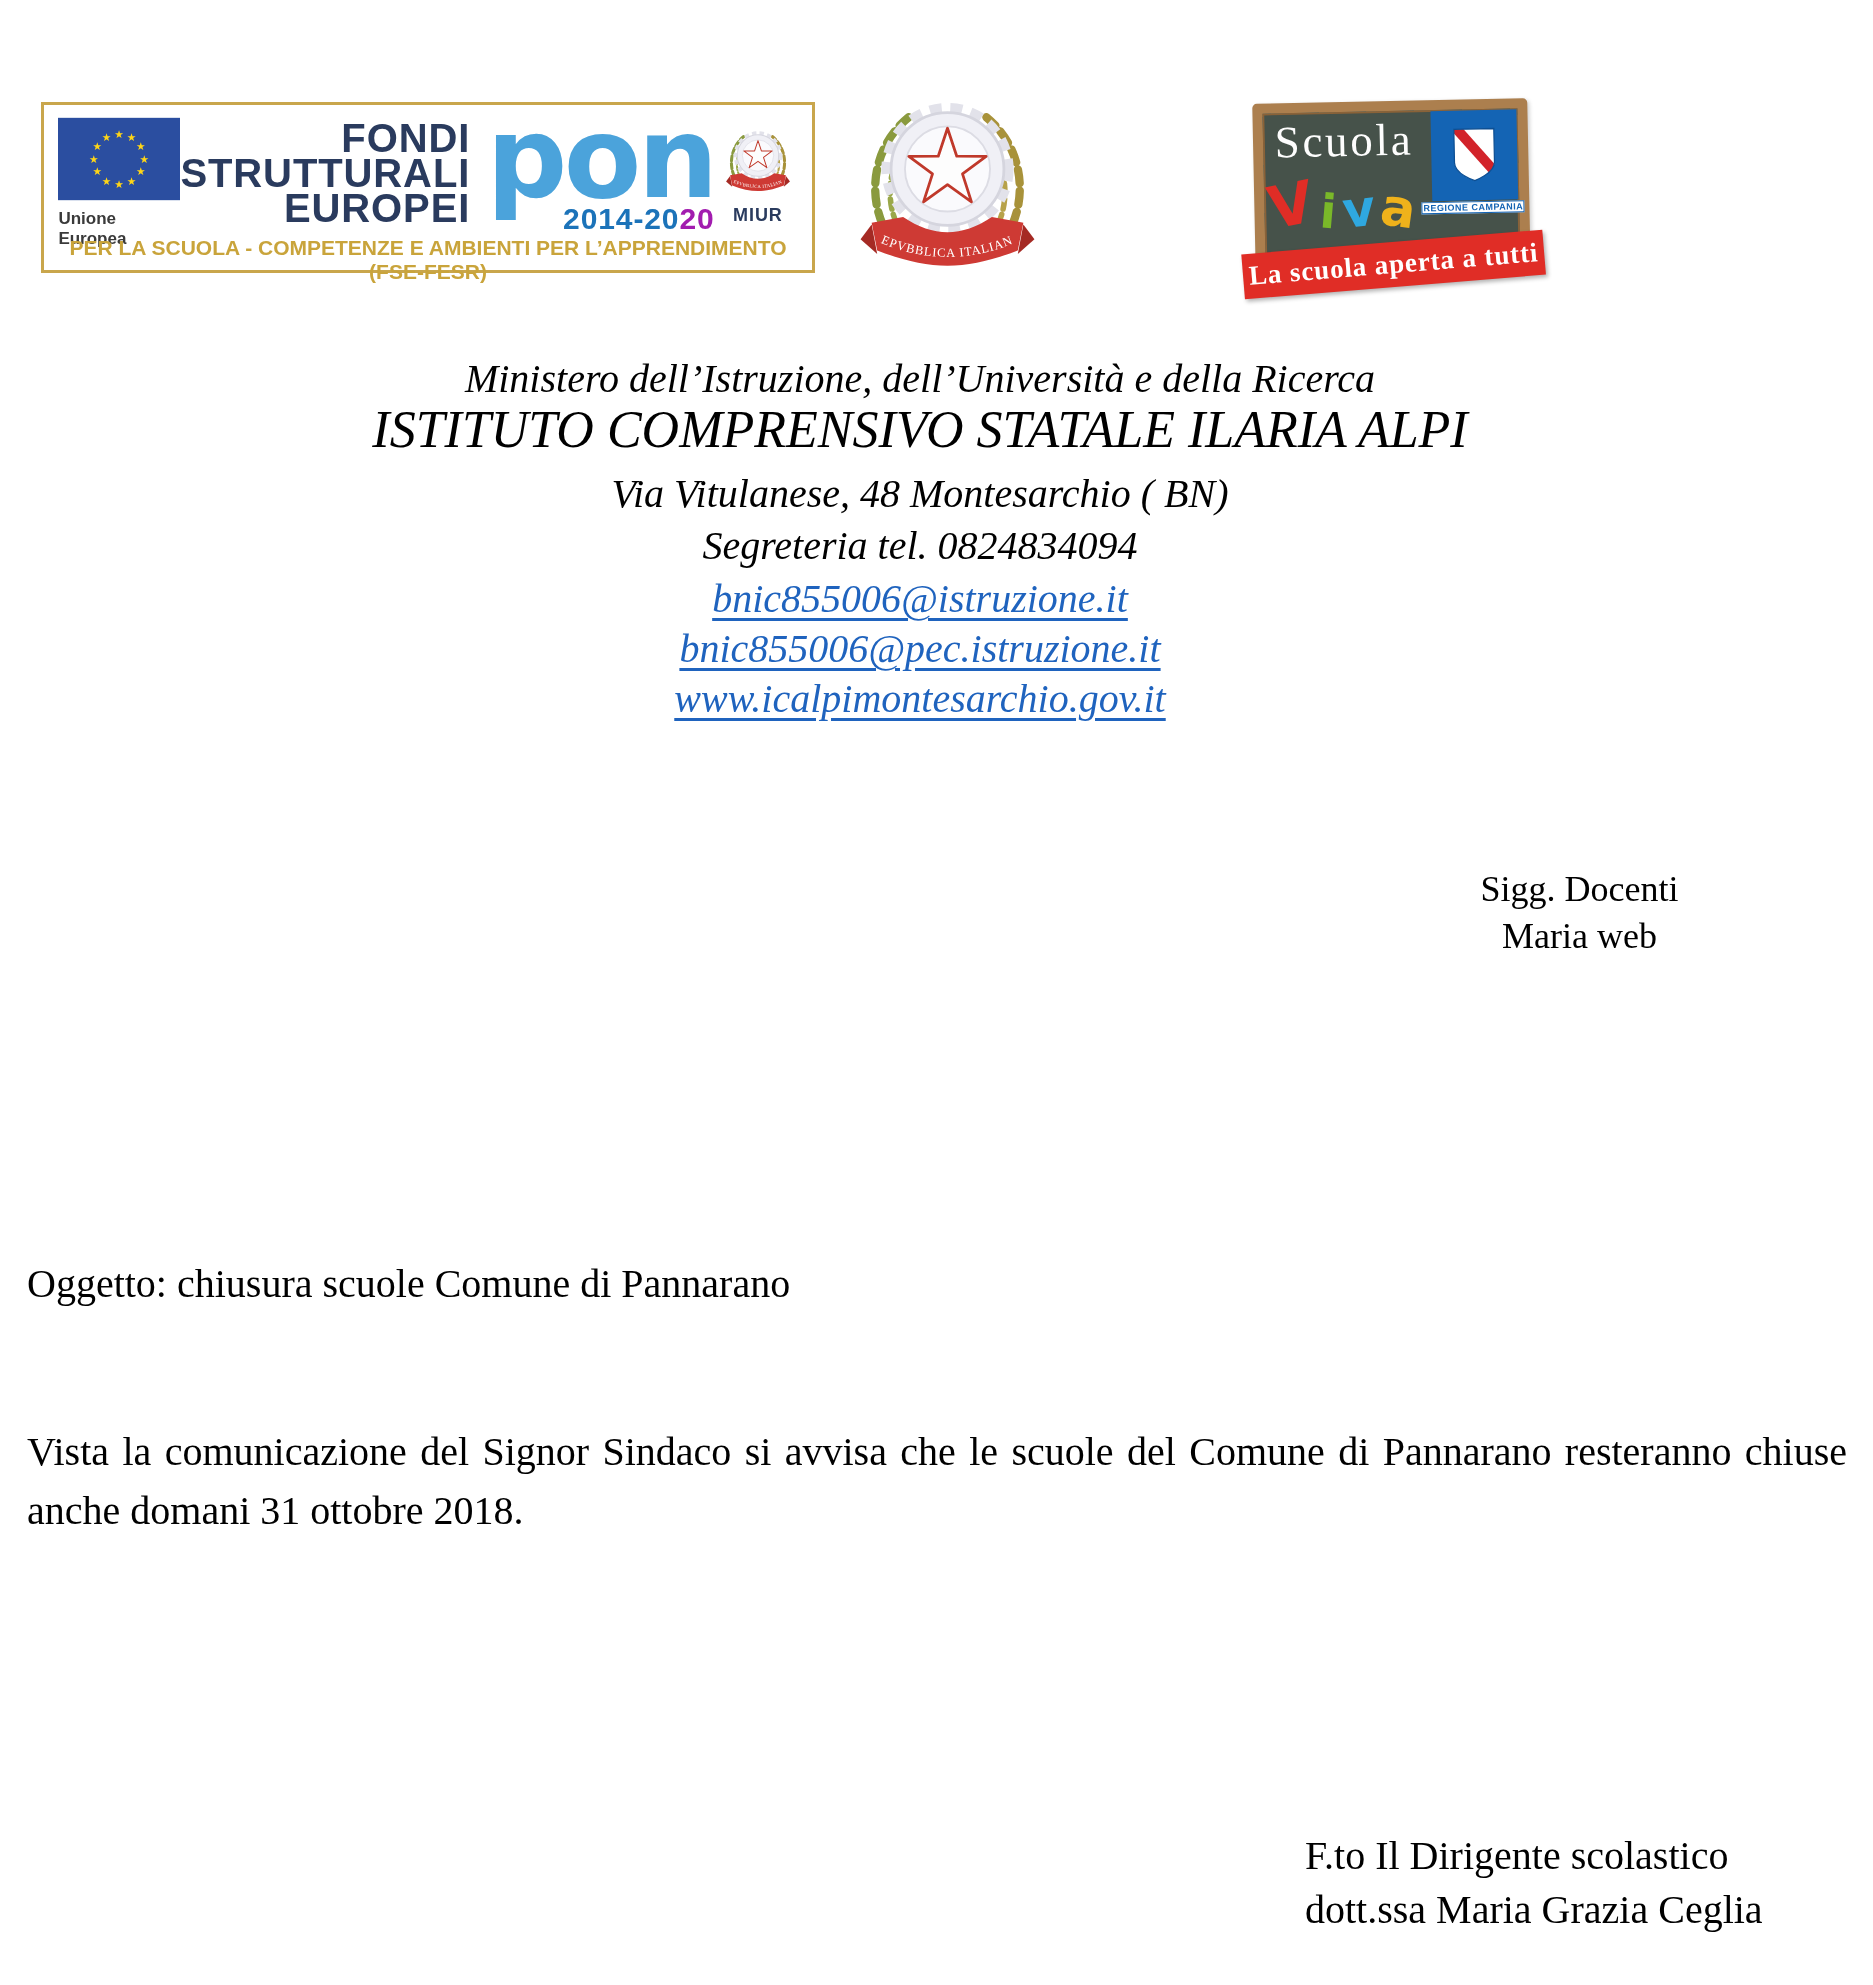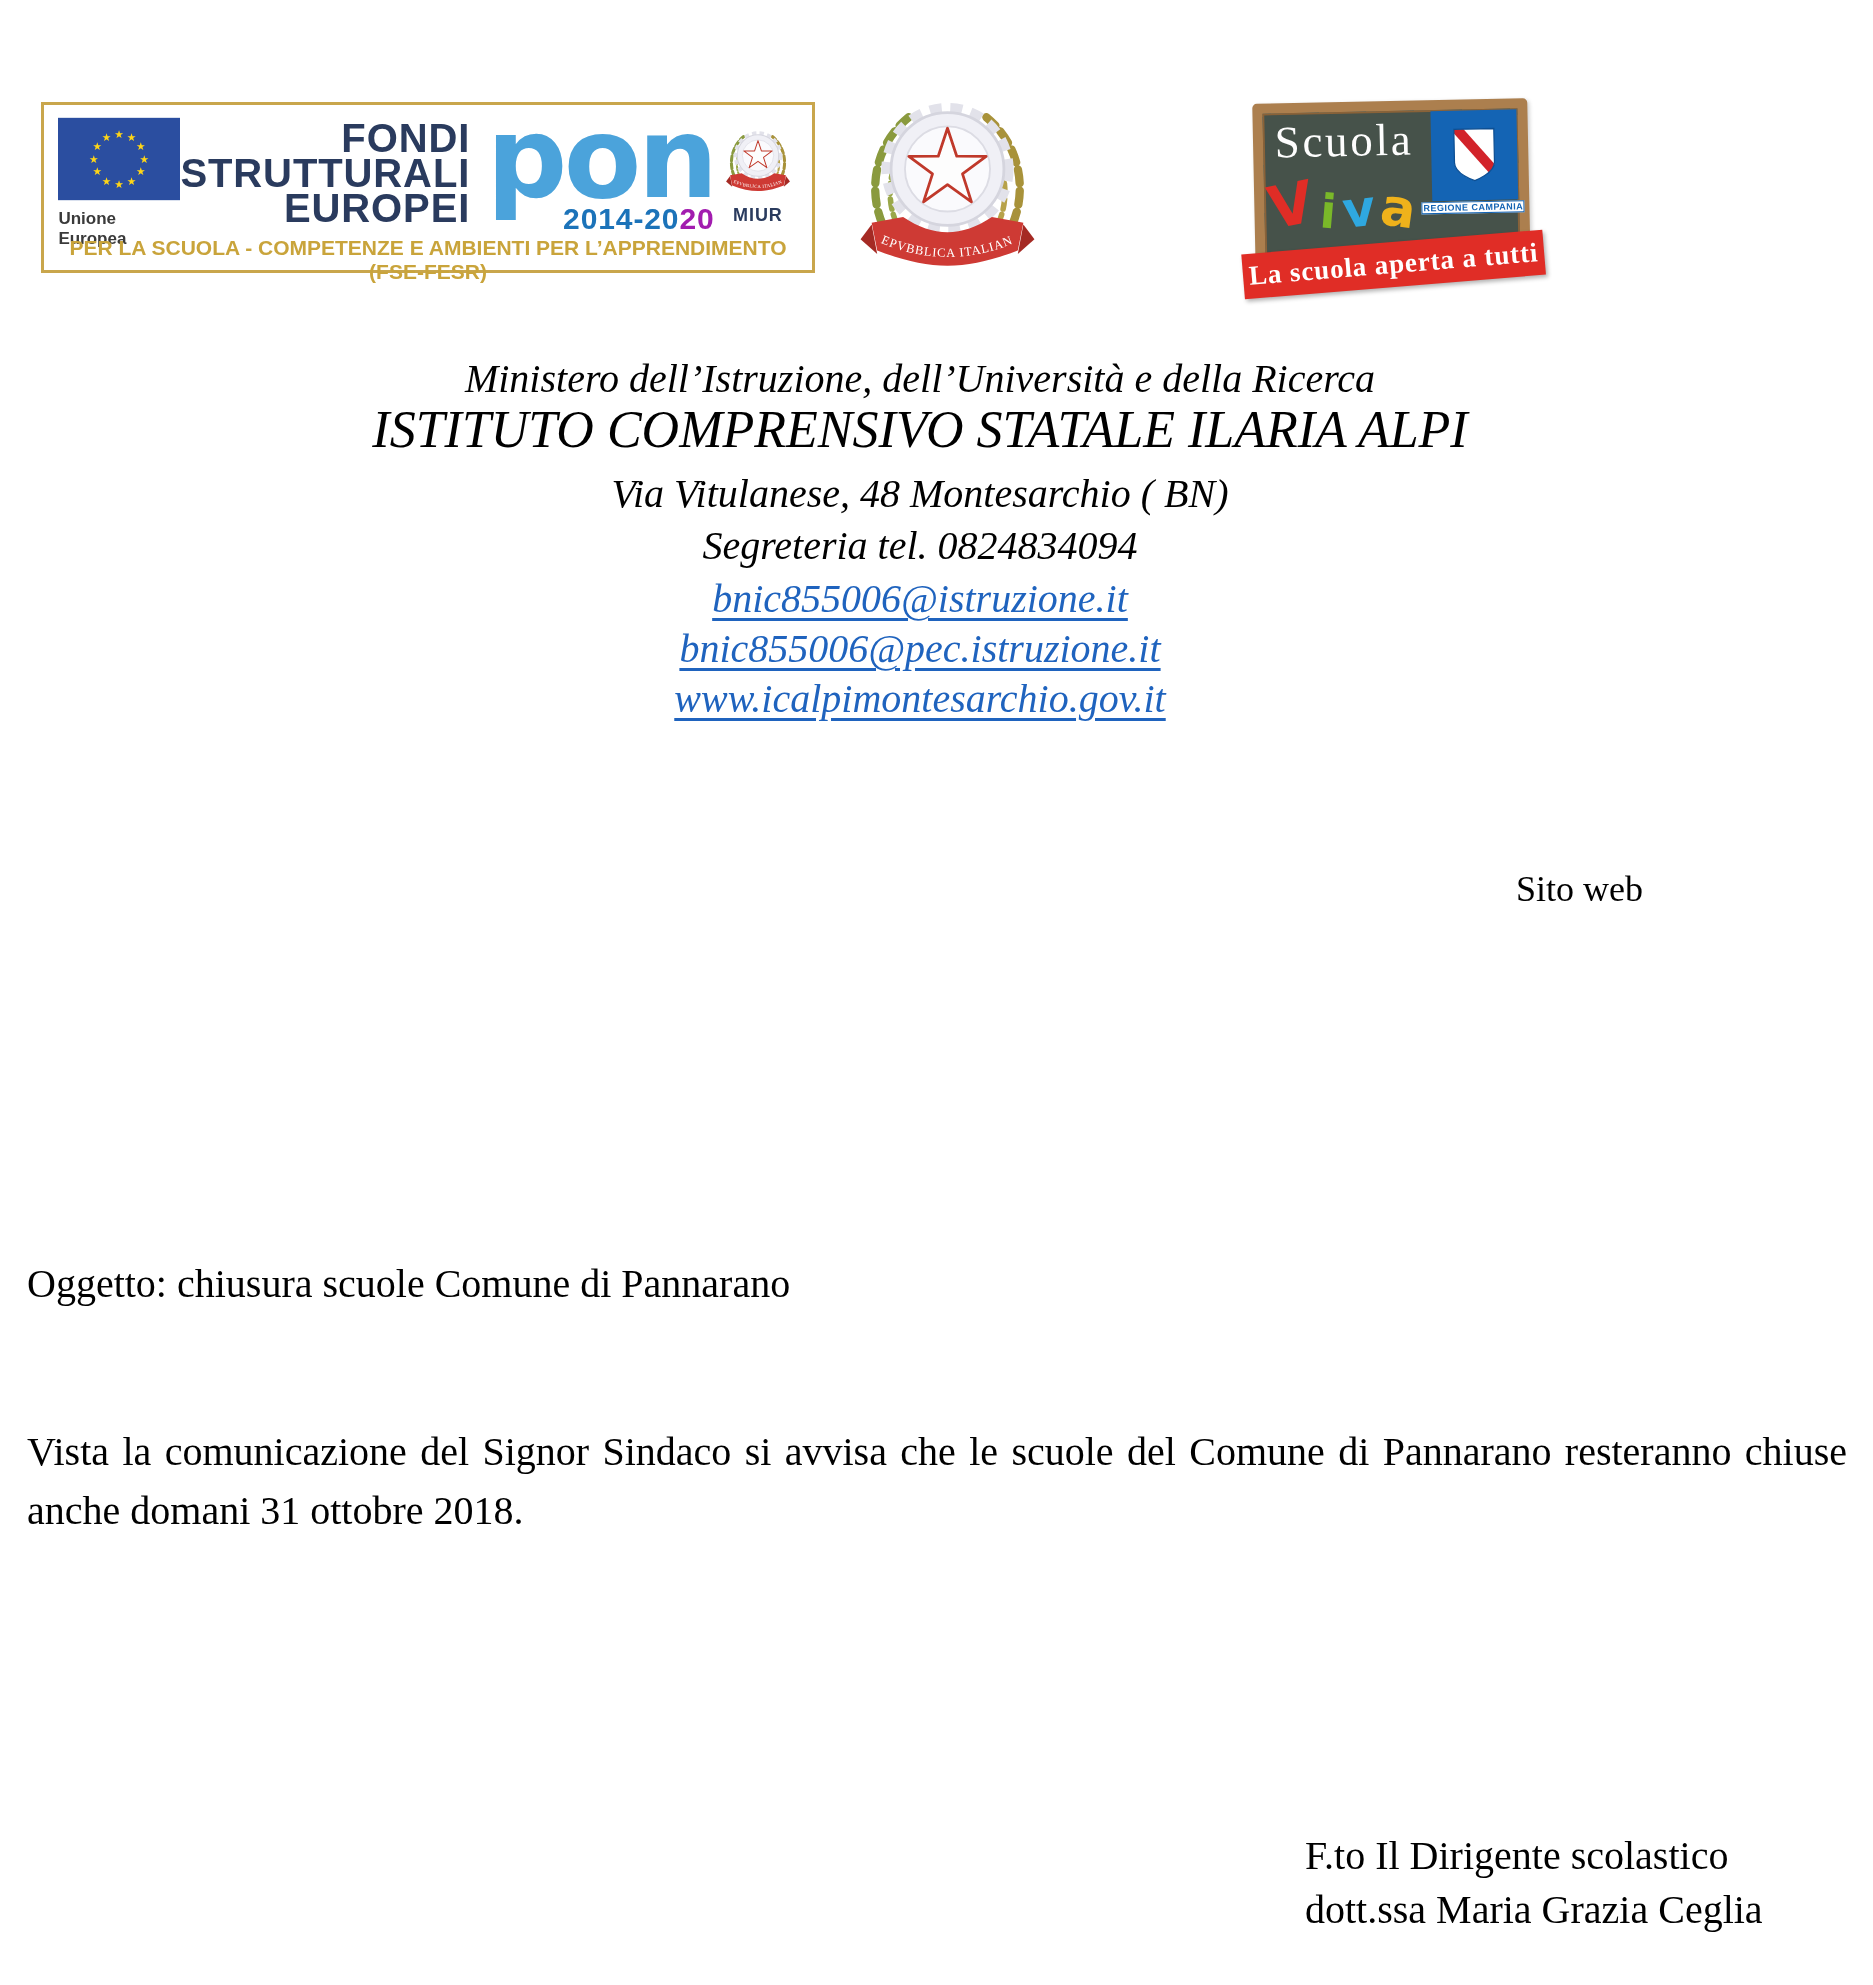--- a/index.html
+++ b/index.html
@@ -212,21 +212,22 @@
     <div class="h-address">Via Vitulanese, 48 Montesarchio ( BN)</div>
     <div class="h-phone">Segreteria tel. 0824834094</div>
     <div class="h-links">
       <span class="linkrow"><a>bnic855006@istruzione.it</a></span>
       <span class="linkrow"><a>bnic855006@pec.istruzione.it</a></span>
       <span class="linkrow"><a>www.icalpimontesarchio.gov.it</a></span>
     </div>
   </div>
 
   <div class="recipients">
-    <div>Sito web</div>
+    <div>Sigg. Docenti</div>
+    <div>Maria web</div>
   </div>
 
   <div class="subject">Oggetto: chiusura scuole Comune di Pannarano</div>
 
   <div class="body-text">
     <p class="p1">Vista la comunicazione del Signor Sindaco si avvisa che le scuole del Comune di Pannarano resteranno chiuse anche domani 31 ottobre 2018.</p>
   </div>
 
   <div class="signature">
     <div>F.to Il Dirigente scolastico</div>

